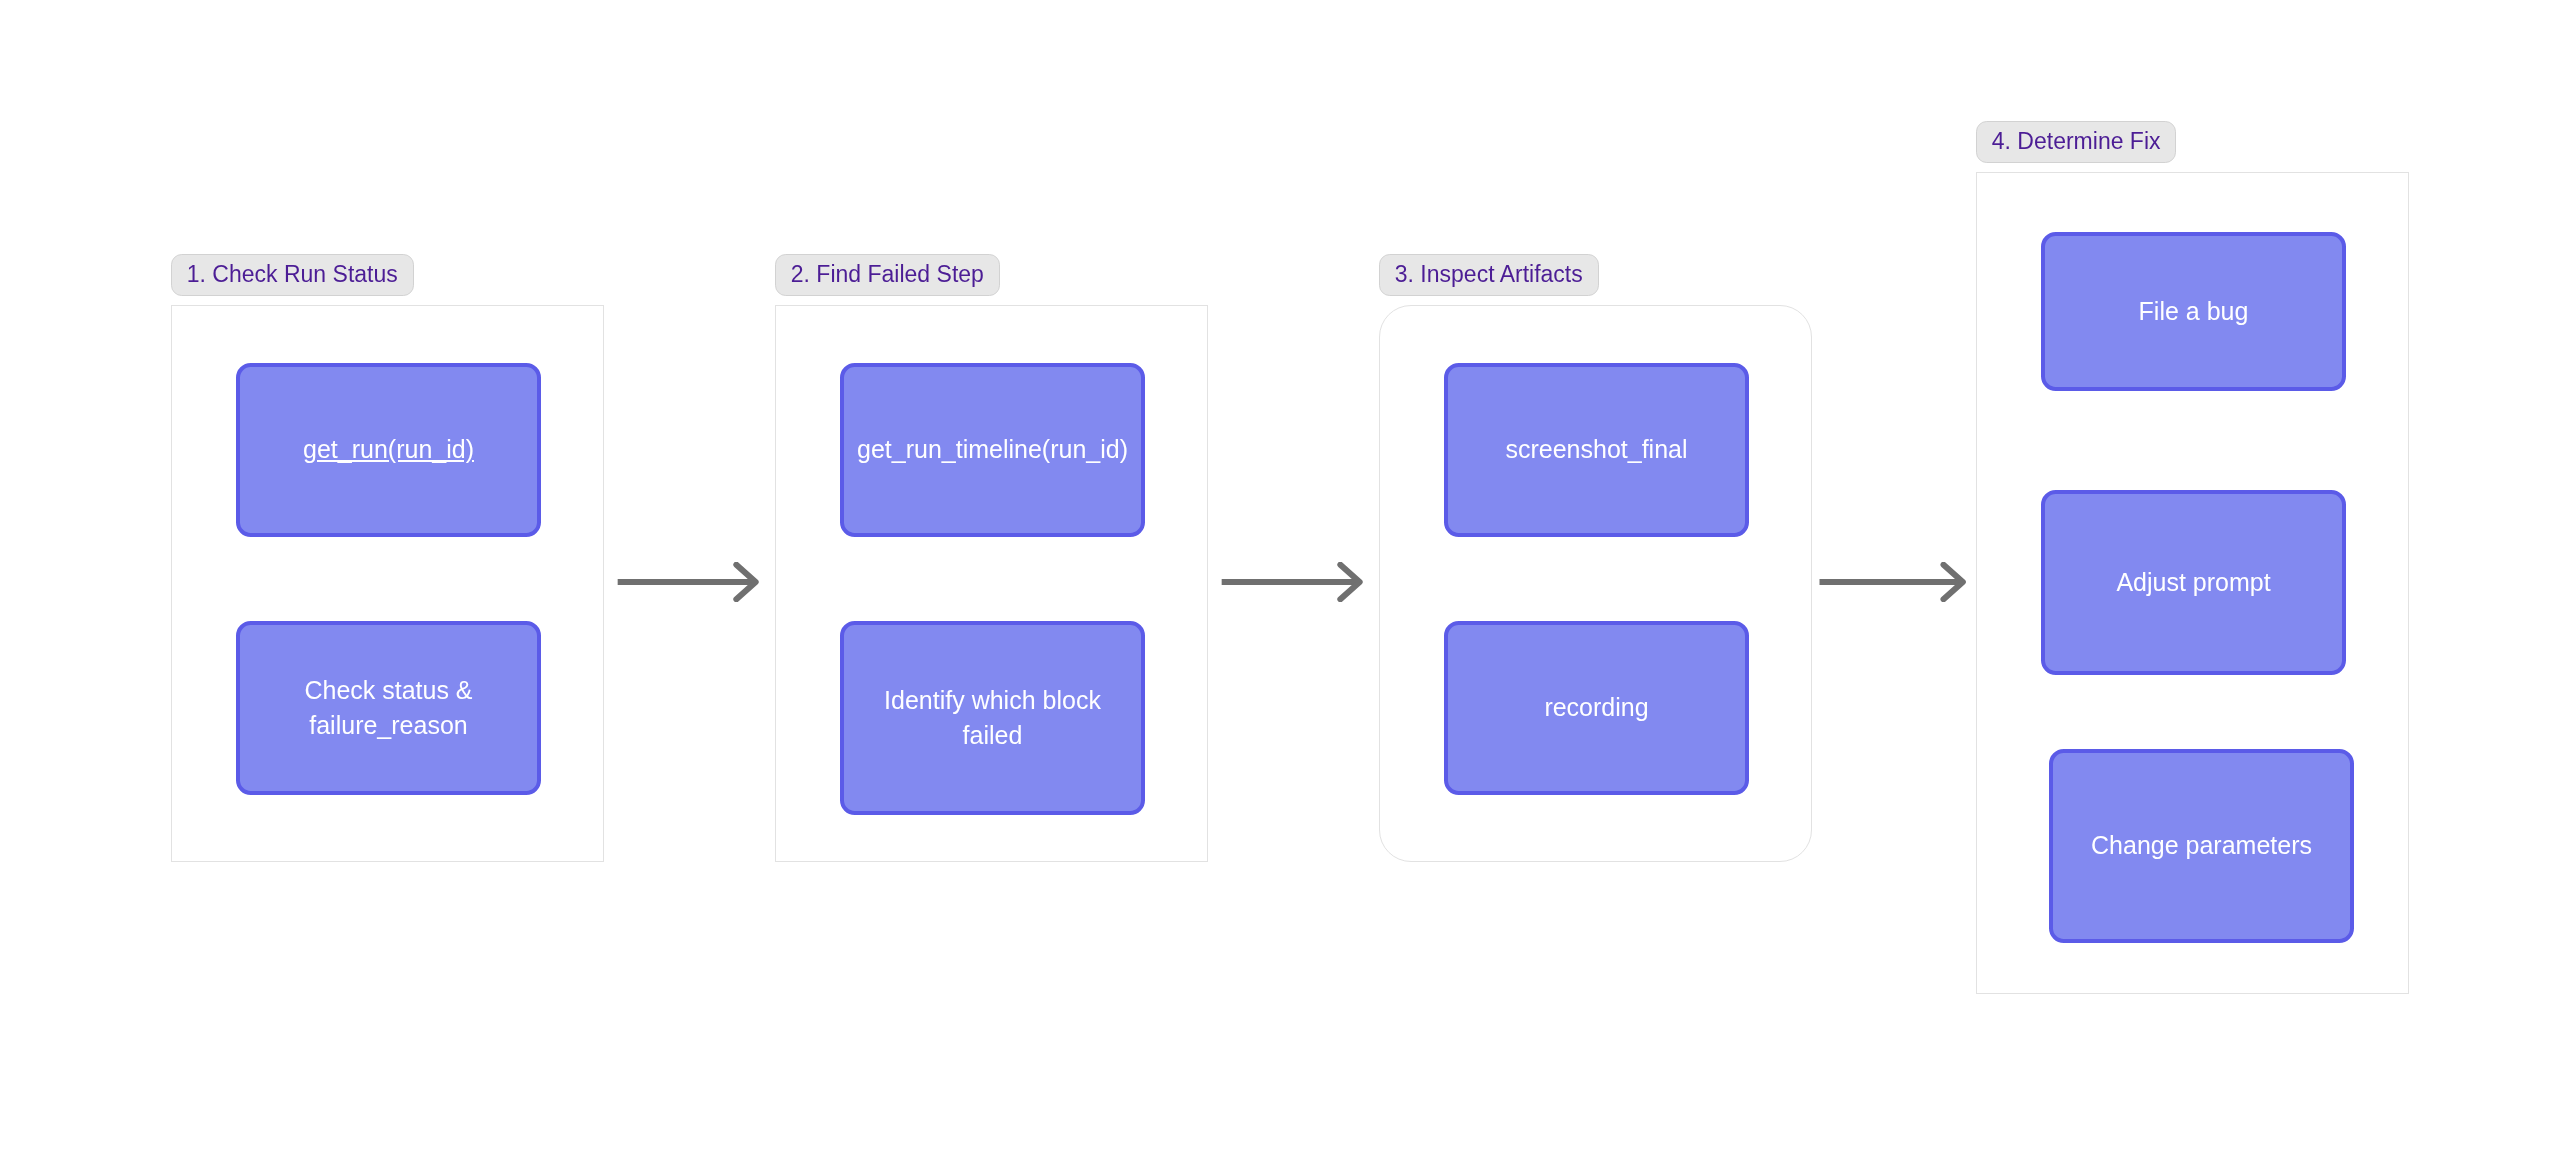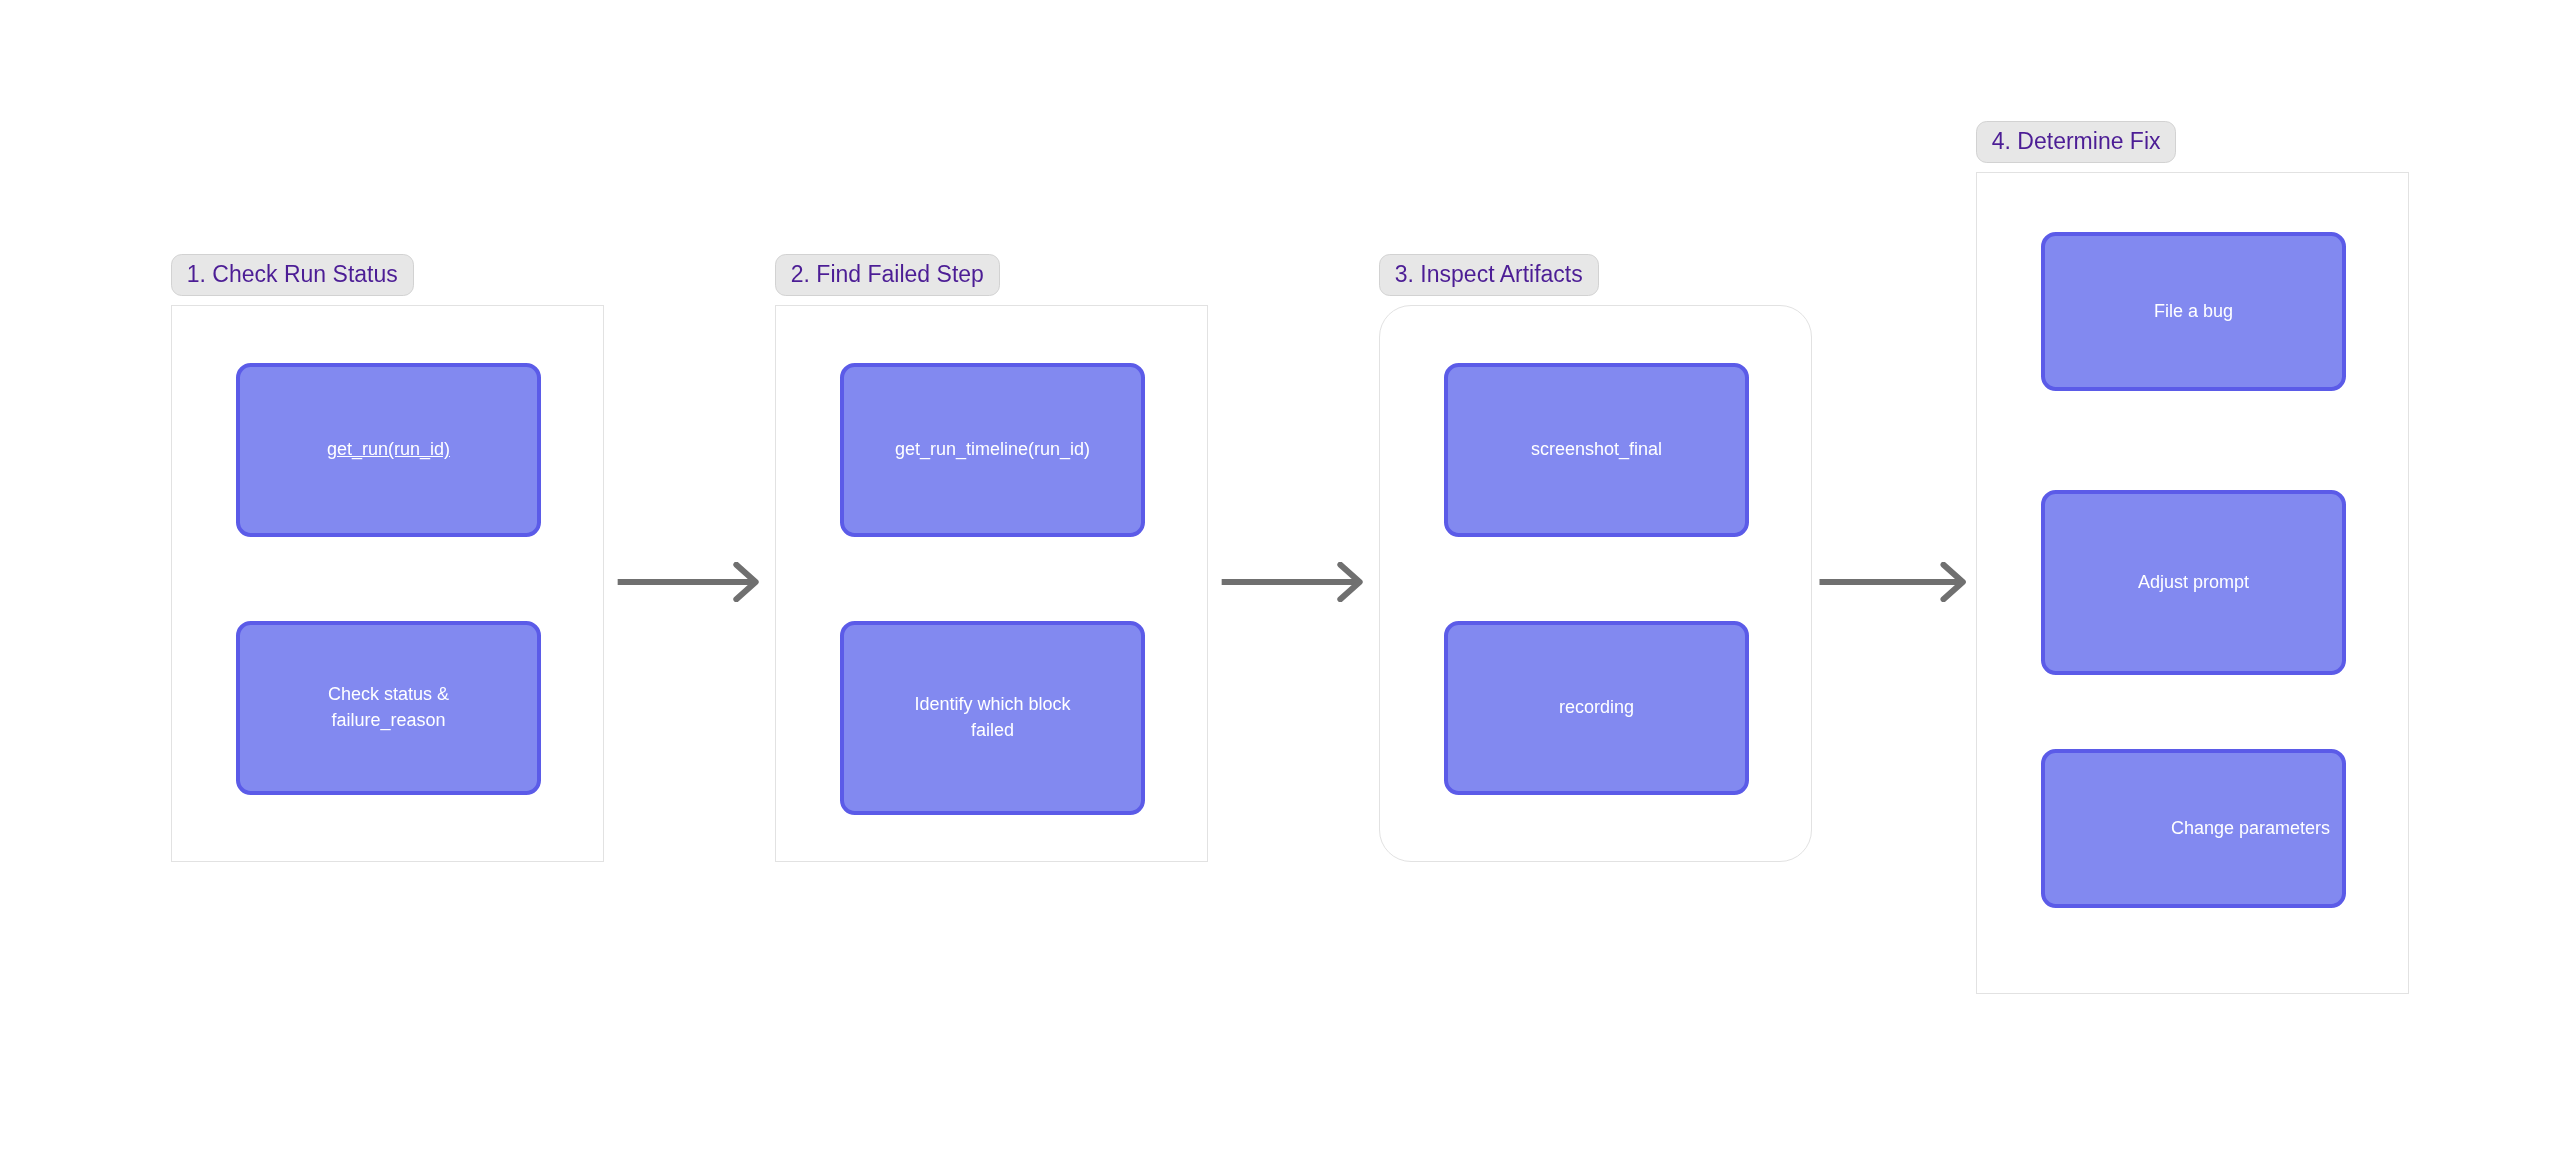--- a/index.html
+++ b/index.html
@@ -48,21 +48,21 @@
     position: absolute;
     background: #8289f0;
     border: 4.7px solid #5b5be8;
     border-radius: 14.8px;
     box-sizing: border-box;
     display: flex;
     align-items: center;
     justify-content: center;
     text-align: center;
     color: #ffffff;
-    font-size: 18px;
+    font-size: 25px;
     line-height: 1.42;
     padding: 0 12px;
     font-family: "Liberation Sans", sans-serif;
   }
   .node-label {
     white-space: pre-line;
     display: block;
   }
 
   
@@ -130,19 +130,19 @@
   </div>
 
   <div class="group-label" style="left:1976px; top:121px;">4. Determine Fix</div>
   <div class="group" style="left:1976px; top:172px; width:433px; height:822px;">
     <div class="node" style="left:64px; top:59px; width:305px; height:159px;">
       <span class="node-label">File a bug</span>
     </div>
     <div class="node" style="left:64px; top:317px; width:305px; height:185px;">
       <span class="node-label">Adjust prompt</span>
     </div>
-    <div class="node" style="left:64px; top:576px; width:305px; height:159px;justify-content:flex-end;">
+    <div class="node" style="left:72px; top:576px; width:305px; height:194px;">
       <span class="node-label">Change parameters</span>
     </div>
   </div>
 
 </div>
 
 
 </body></html>

